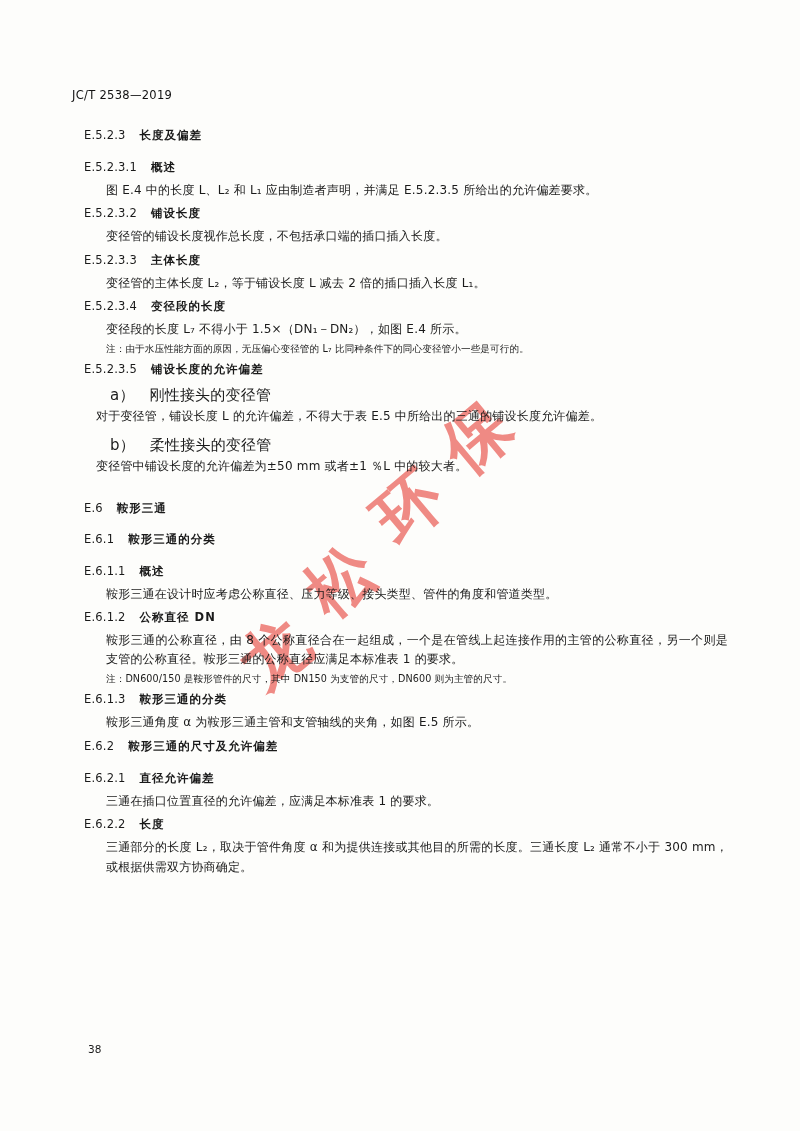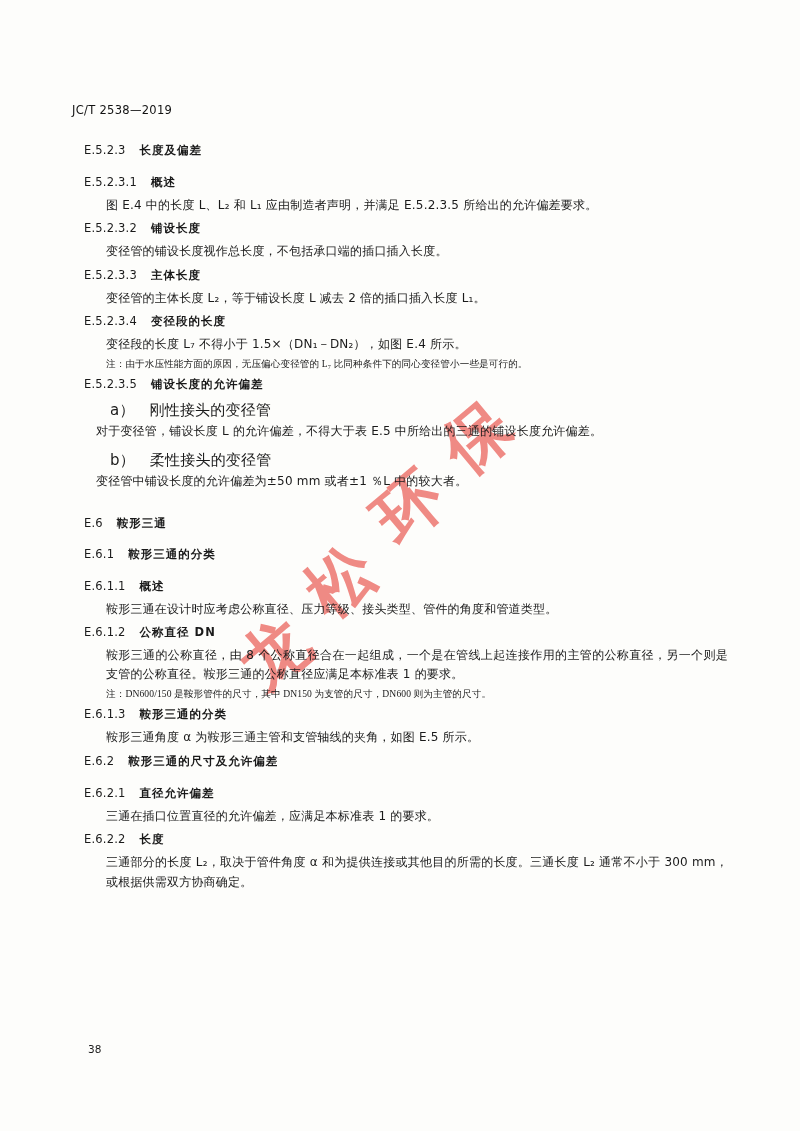--- a/index.html
+++ b/index.html
@@ -13,21 +13,21 @@
     height: 1131px;
     background: #fdfdfb;
     box-sizing: border-box;
     overflow: hidden;
     font-family: "DejaVu Sans", "Liberation Sans", sans-serif;
     color: #1a1a1a;
   }
   .content {
     position: absolute;
     left: 72px;
-    top: 103px;
+    top: 88px;
     width: 656px;
   }
   .header-code {
     font-size: 11.5px;
     letter-spacing: 0.3px;
     margin-bottom: 26px;
     color: #111;
   }
   .h-num {
     font-size: 11.5px;
@@ -57,21 +57,20 @@
   }
   .para.tight {
     margin-bottom: 2px;
   }
   .note {
     font-size: 9.6px;
     line-height: 1.5;
     margin: 0 0 6px 0;
     padding-left: 34px;
     letter-spacing: 0.1px;
-    font-family: Liberation Serif, serif;
   }
   .sub-item {
     font-size: 15px;
     line-height: 1.62;
     margin: 0;
     padding-left: 38px;
     letter-spacing: 0.2px;
   }
   .blk {
     margin-bottom: 4px;

